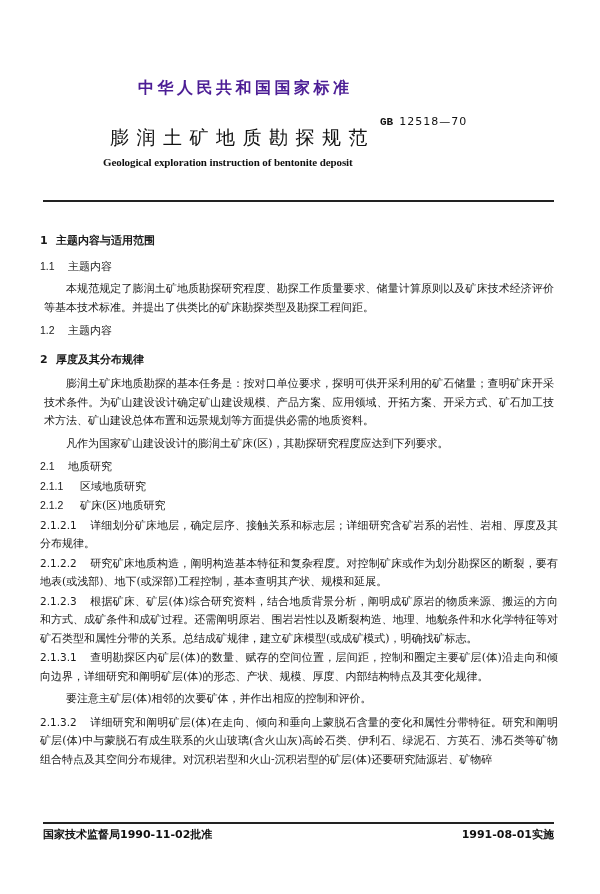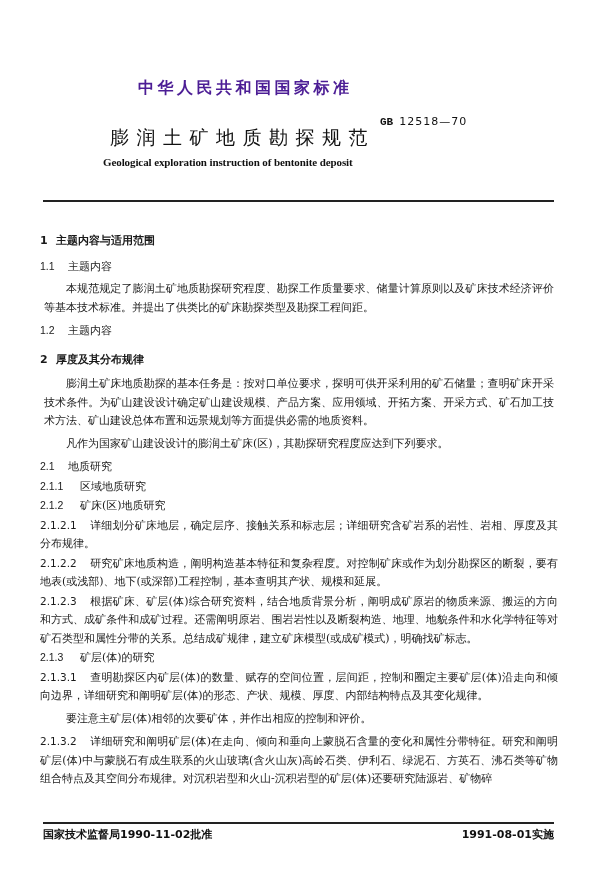--- a/index.html
+++ b/index.html
@@ -88,23 +88,20 @@
   </div>
   <p class="para-h">
     <span class="num">2.1.2.1</span><span>详细划分矿床地层，确定层序、接触关系和标志层；详细研究含矿岩系的岩性、岩相、厚度及其分布规律。</span>
   </p>
   <p class="para-h">
     <span class="num">2.1.2.2</span><span>研究矿床地质构造，阐明构造基本特征和复杂程度。对控制矿床或作为划分勘探区的断裂，要有地表(或浅部)、地下(或深部)工程控制，基本查明其产状、规模和延展。</span>
   </p>
   <p class="para-h">
     <span class="num">2.1.2.3</span><span>根据矿床、矿层(体)综合研究资料，结合地质背景分析，阐明成矿原岩的物质来源、搬运的方向和方式、成矿条件和成矿过程。还需阐明原岩、围岩岩性以及断裂构造、地理、地貌条件和水化学特征等对矿石类型和属性分带的关系。总结成矿规律，建立矿床模型(或成矿模式)，明确找矿标志。</span>
   </p>
-  <div class="h2 h3">
-    <span class="num">2.1.3</span><span>矿层(体)的研究</span>
-  </div>
   <p class="para-h">
     <span class="num">2.1.3.1</span><span>查明勘探区内矿层(体)的数量、赋存的空间位置，层间距，控制和圈定主要矿层(体)沿走向和倾向边界，详细研究和阐明矿层(体)的形态、产状、规模、厚度、内部结构特点及其变化规律。</span>
   </p>
   <p class="indent">要注意主矿层(体)相邻的次要矿体，并作出相应的控制和评价。</p>
   <p class="para-h">
     <span class="num">2.1.3.2</span><span>详细研究和阐明矿层(体)在走向、倾向和垂向上蒙脱石含量的变化和属性分带特征。研究和阐明矿层(体)中与蒙脱石有成生联系的火山玻璃(含火山灰)高岭石类、伊利石、绿泥石、方英石、沸石类等矿物组合特点及其空间分布规律。对沉积岩型和火山-沉积岩型的矿层(体)还要研究陆源岩、矿物碎</span>
   </p>
 </div>
 
 <div class="abs rule" style="top:822px;"></div>

